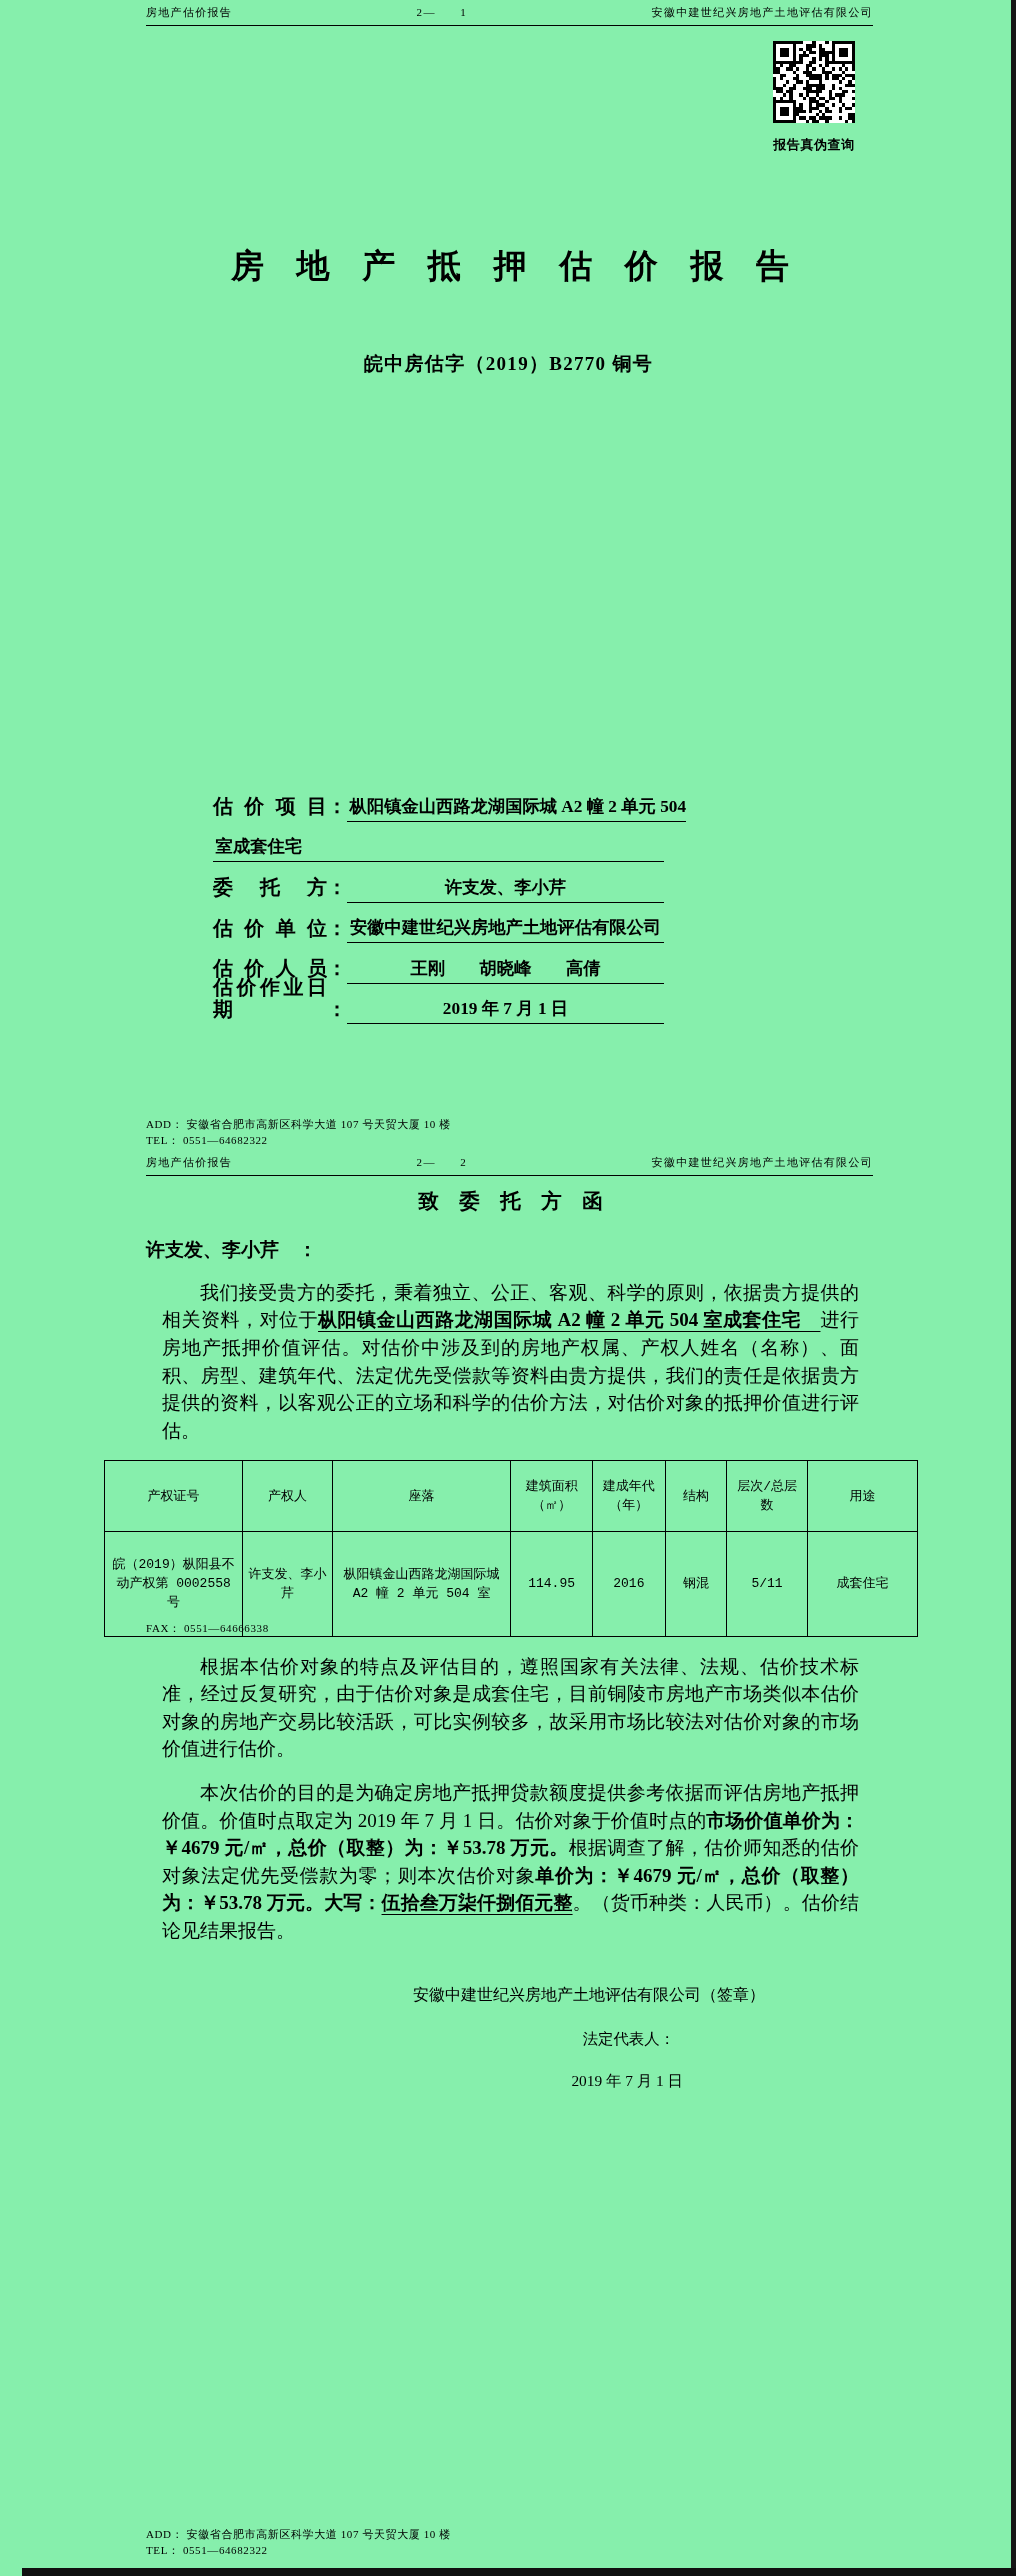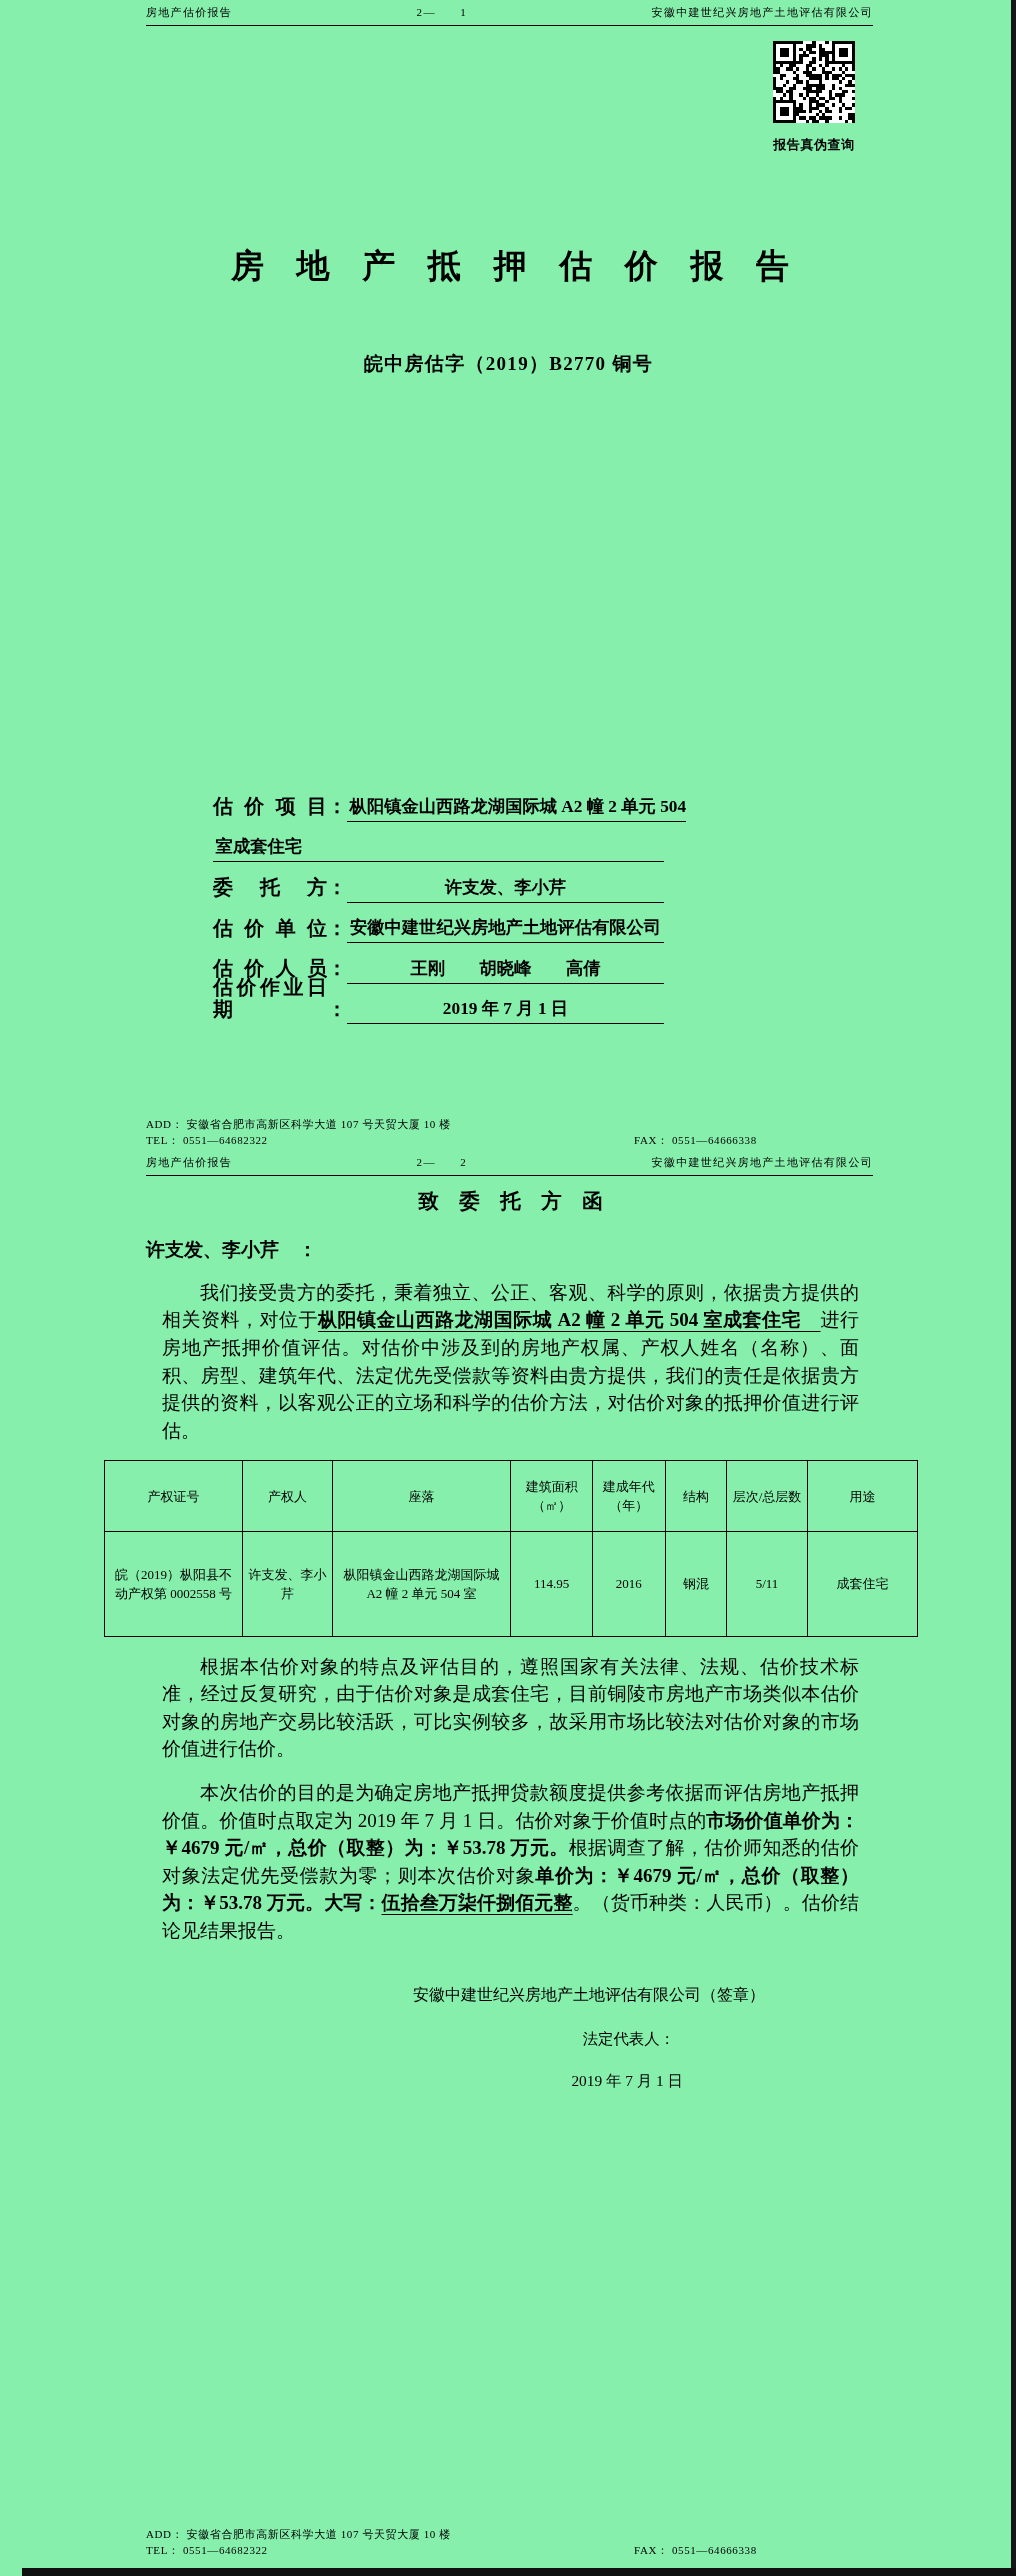--- a/index.html
+++ b/index.html
@@ -9,21 +9,21 @@
   .page1{top:0;height:1150px;}
   .page2{top:1150px;height:1426px;}
 
   .pg-header{position:absolute;top:5.1px;left:146px;right:144px;display:flex;justify-content:space-between;
              align-items:flex-end;font-size:11px;letter-spacing:1.3px;border-bottom:1.3px solid #000;padding-bottom:4.5px;}
   .pg-header span{white-space:nowrap;}
 
   .pg-footer{position:absolute;left:146px;right:144px;font-size:11px;letter-spacing:0.6px;line-height:16px;}
   .page1 .pg-footer{top:1116px;}
   .page2 .pg-footer{top:1376px;}
-  .pg-footer .telfax{display:flex;}
+  .pg-footer .telfax{display:flex;flex-direction:column;}
   .pg-footer .tel{width:488px;flex:0 0 488px;}
 
   .qr-wrap{position:absolute;top:41px;right:160px;width:86px;text-align:center;}
   .qr{width:82px;height:82px;display:block;margin:0 auto;}
   .qr-caption{margin-top:13px;font-size:13px;font-weight:bold;letter-spacing:0.6px;white-space:nowrap;}
 
   .main-title{position:absolute;top:244px;left:12px;right:0;margin:0;text-align:center;
               font-size:33px;font-weight:bold;letter-spacing:9px;word-spacing:6.4px;white-space:nowrap;}
   .doc-number{position:absolute;top:351px;left:0;right:0;text-align:center;font-size:19px;font-weight:bold;letter-spacing:1.3px;}
 
@@ -38,21 +38,21 @@
   .f-value.left{text-align:left;padding-left:2.6px;}
 
   .content{position:absolute;top:33px;left:146px;width:729px;}
   .letter-title{margin:3.8px 0 22px;text-align:center;font-size:20.5px;font-weight:bold;}
   .salutation{font-size:19px;font-weight:bold;margin:0 0 7.7px;}
   .para{margin:16px;font-size:19px;line-height:27.6px;text-indent:2em;text-align:justify;}
   .b{font-weight:bold;}
   .u{text-decoration:underline;text-underline-offset:4.5px;text-decoration-thickness:1.3px;}
 
   .rights-table{border-collapse:collapse;table-layout:fixed;width:814px;margin:14px 0 15.4px -42px;
-                font-size:13px;text-align:center;}
+                font-size:13px;text-align:center;font-family:Liberation Mono, monospace;}
   .rights-table th,.rights-table td{border:1px solid #000;padding:3.8px 5.1px;font-weight:normal;
                 vertical-align:middle;line-height:19px;overflow:hidden;}
   .rights-table th{height:62px;}
   .rights-table td{height:96px;}
 
   .sig-company{margin:41px 0 0;font-size:16px;text-align:right;padding-right:110px;}
   .sig-legal{margin:23px 0 0;font-size:15.4px;text-align:right;padding-right:200px;}
   .sig-date{margin:20.5px 0 0;font-size:15.4px;text-align:right;padding-right:192px;}
 
   .edge-right{position:absolute;top:0;bottom:0;right:0;width:5.8px;background:#161616;}

